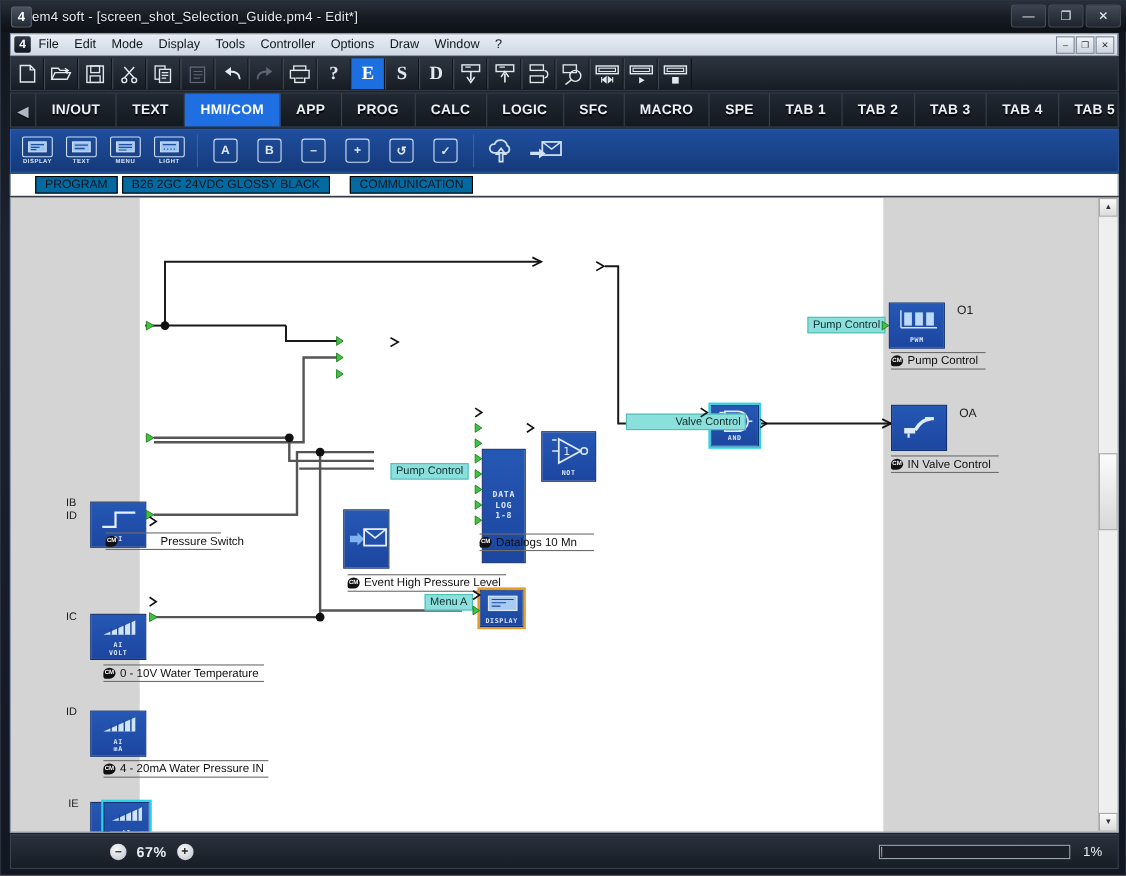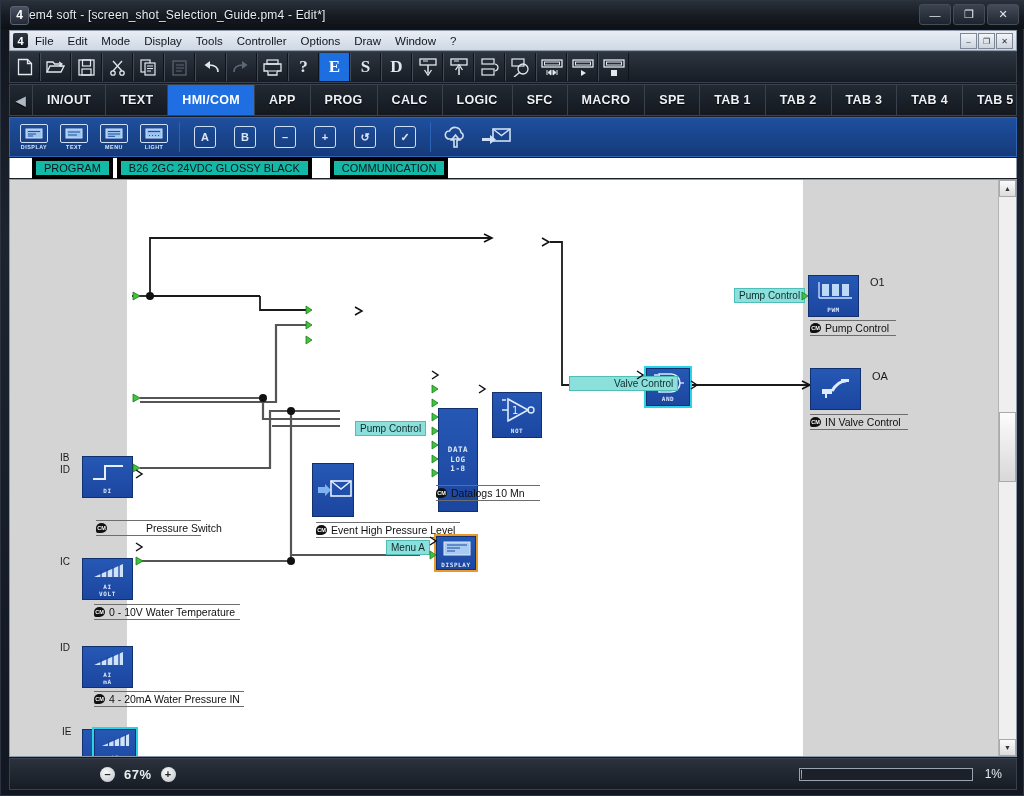--- a/index.html
+++ b/index.html
@@ -77,21 +77,21 @@
   .sbtn .box{width:26px;height:17px;border:1.5px solid #cfe0f5;border-radius:2px;
     display:flex;align-items:center;justify-content:center;}
   .sbtn .sq{width:20px;height:20px;border:1.5px solid #cfe0f5;border-radius:3px;
     display:flex;align-items:center;justify-content:center;font-size:11px;font-weight:bold;}
   .sbtn-sep{width:1px;height:30px;background:#2a63b8;margin:0 3px;}
 
   
   .crumbbar{position:absolute;left:8px;top:157px;width:1008px;height:20px;
     background:#ffffff;border-left:1px solid #8d99a8;border-right:1px solid #8d99a8;
     box-sizing:border-box;display:flex;align-items:center;gap:4px;padding-left:22px;}
-  .crumb{border:4px solid #000000;background:#14b8a6;color:#10151c;
+  .crumb{border:1px solid #000000;background:#0369a1;color:#10151c;
     font-size:11px;padding:1px 8px;}
   .crumb.gap{margin-left:14px;}
 
   
   .canvaswrap{position:absolute;left:8px;top:178px;width:1008px;height:578px;
     background:#d4d4d4;border:1px solid #8d99a8;box-sizing:border-box;overflow:hidden;}
   .sheet{position:absolute;left:117px;top:0;width:676px;height:576px;background:#fff;}
   .vscroll{position:absolute;right:0;top:0;width:17px;height:576px;
     background:#efefef;border-left:1px solid #b4b4b4;}
   .vs-btn{width:17px;height:17px;background:linear-gradient(180deg,#fbfbfb,#dcdcdc);
@@ -431,21 +431,21 @@
       </g>
     </svg>
 
     <div class="pin-io" style="left:50px;top:272px;">IB</div>
     <div class="blk" style="left:72px;top:276px;width:51px;height:42px;">
       <svg width="36" height="20" viewBox="0 0 36 20" style="position:absolute;left:8px;top:5px;">
         <path d="M2 17h12V4h18" stroke="#e6f0fc" stroke-width="2" fill="none"></path>
       </svg>
       <div class="lbl">DI</div>
     </div>
-    <div class="cap-row" style="left:86px;top:340px;width:103px;gap:39px;">
+    <div class="cap-row" style="left:86px;top:304px;width:103px;gap:39px;">
       <div class="cm">CM</div>
       <div class="ct">Pressure Switch</div>
     </div>
 
     <div class="pin-io" style="left:50px;top:376px;">IC</div>
     <div class="blk" style="left:72px;top:378px;width:51px;height:42px;">
       <svg width="32" height="15" viewBox="0 0 32 15" style="position:absolute;left:10px;top:4px;">
         <path d="M1 14 L30 1 L30 14 Z" fill="#cfe3fb"></path>
         <path d="M8 14V8M14 14V6M20 14V4M26 14V2" stroke="#1c46a0" stroke-width="1.3"></path>
       </svg>

